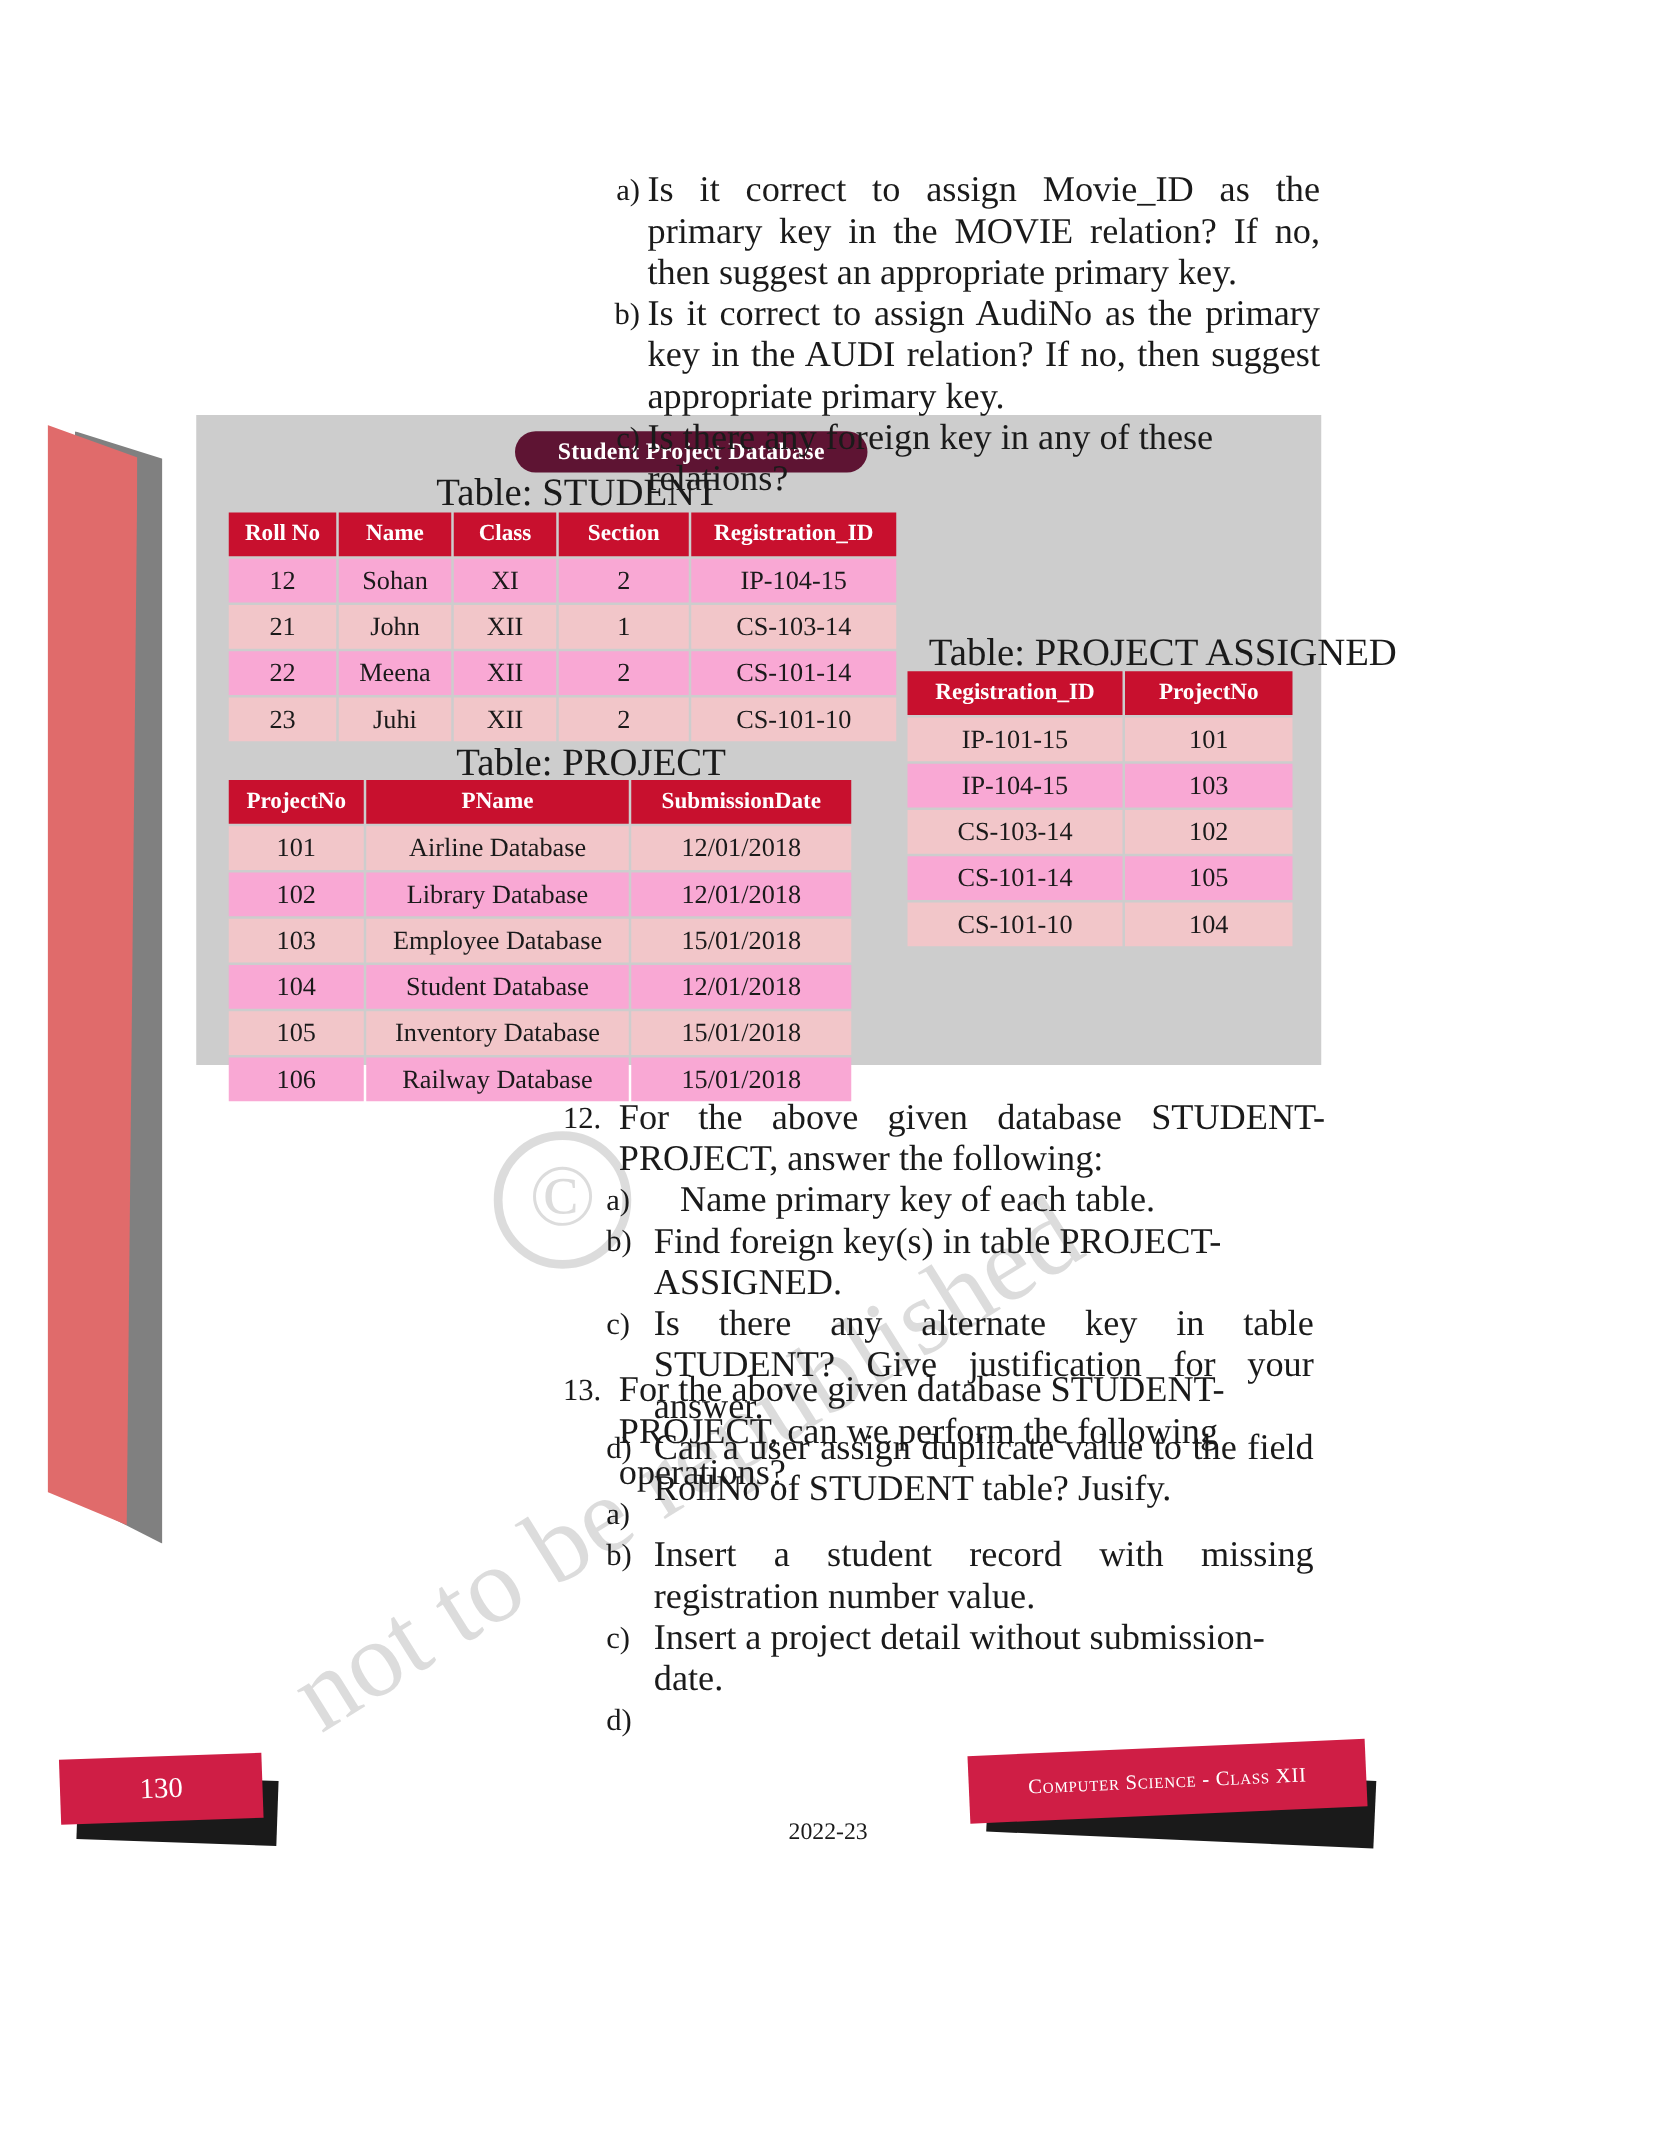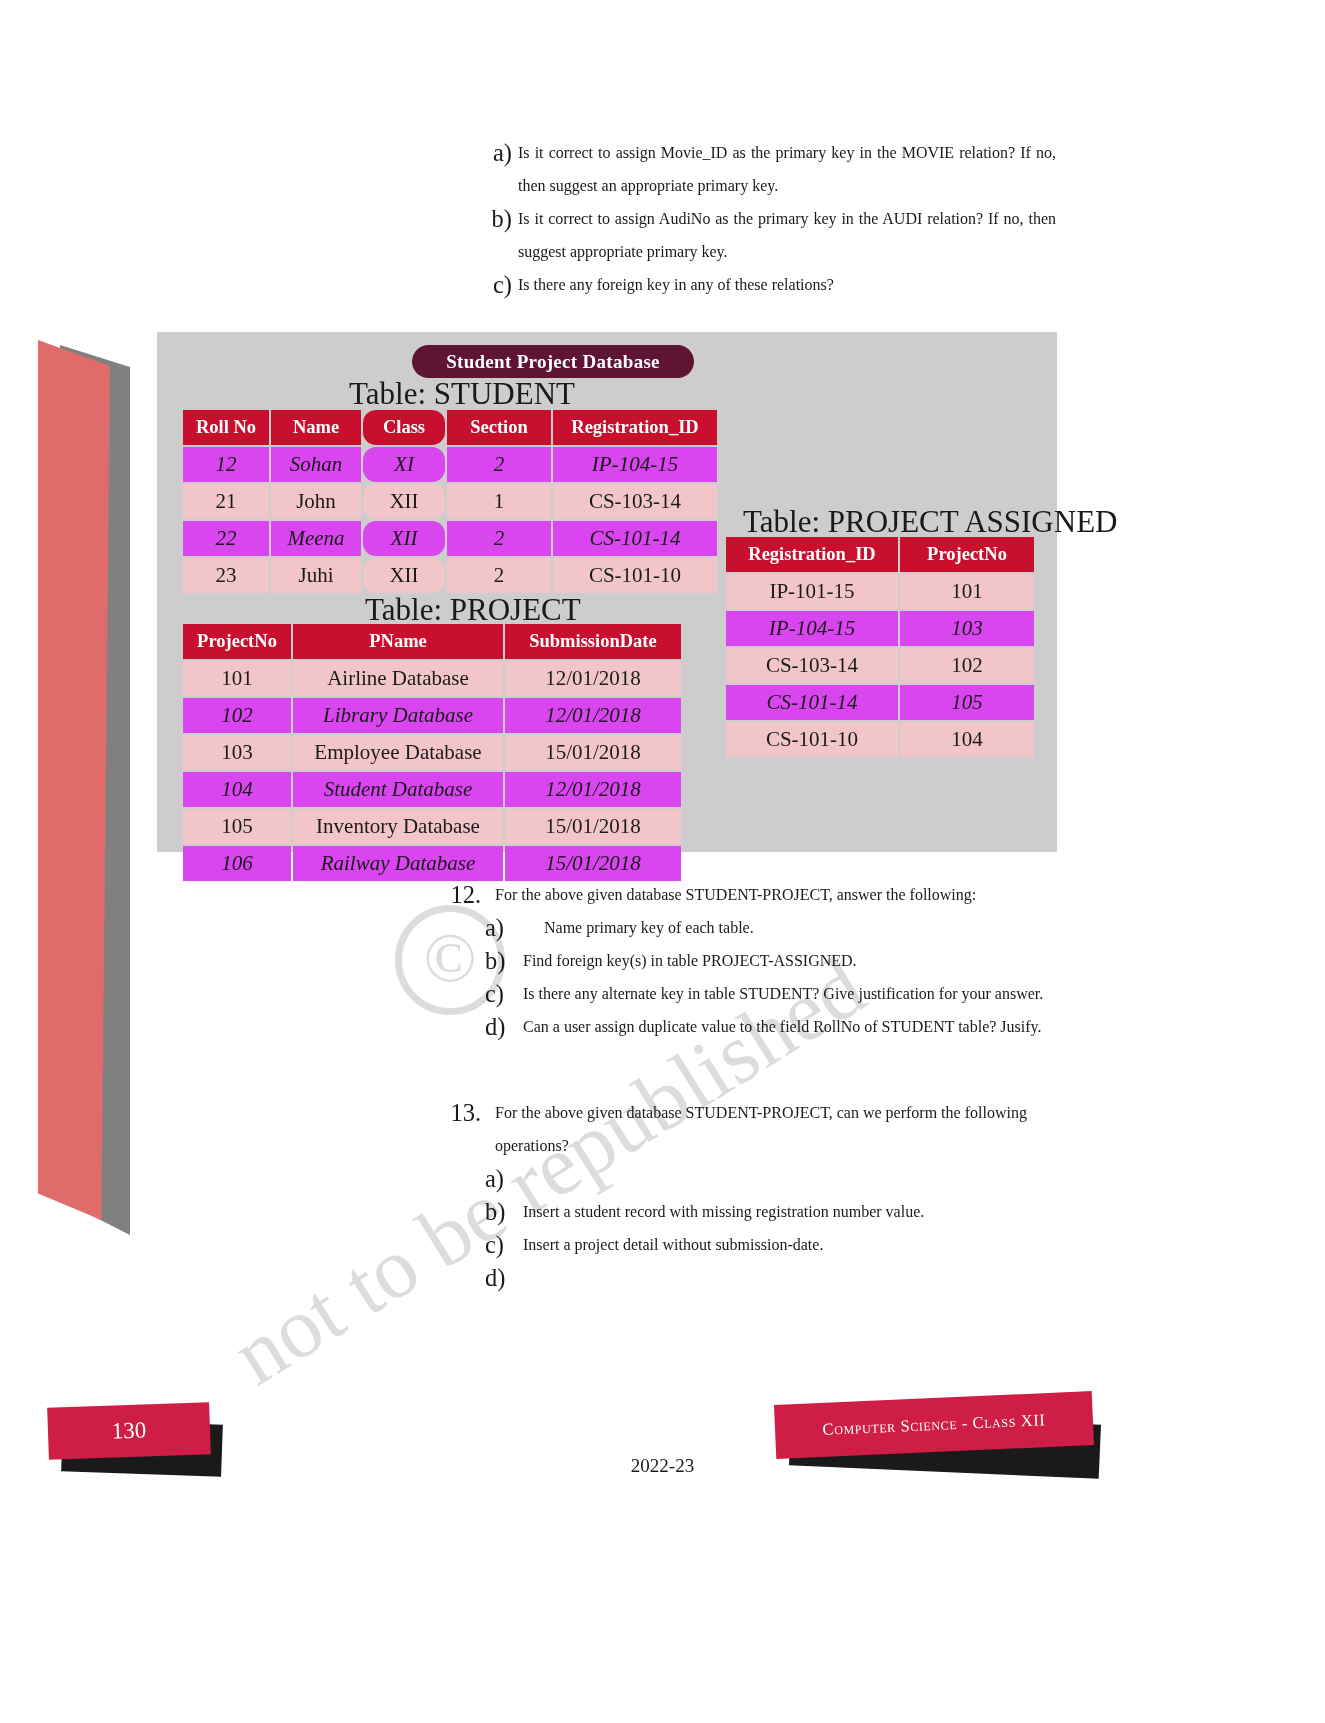--- a/index.html
+++ b/index.html
@@ -87,21 +87,21 @@
     display: flex;
     align-items: flex-start;
   }
   .qmark {
     flex: 0 0 auto;
     text-align: right;
     font-size: 24.5px;
     line-height: 33px;
   }
   .qtext {
-    font-size: 16px;
+    font-size: 29px;
     line-height: 33px;
     text-align: justify;
     text-align-last: left;
   }
   .qnum {
     flex: 0 0 46px;
     text-align: right;
     font-size: 24.5px;
     line-height: 33px;
     padding-right: 14px;
@@ -163,27 +163,27 @@
     white-space: nowrap;
   }
   table.dbt td {
     font-size: 21px;
     padding: 5px 6px;
     text-align: center;
     color: #1a1a1a;
     white-space: nowrap;
   }
   table.dbt tr.odd td { background: #f2c6c9; }
-  table.dbt tr.even td { background: #d946ef; font-style: italic; }
+  table.dbt tr.even td { background: #f9a8d4; }
 
   
   #t-student { left: 24px; top: 76px; }
   #t-student th:nth-child(1), #t-student td:nth-child(1) { width: 74px; }
   #t-student th:nth-child(2), #t-student td:nth-child(2) { width: 78px; }
-  #t-student th:nth-child(3), #t-student td:nth-child(3) { width: 70px; border-radius: 13px; }
+  #t-student th:nth-child(3), #t-student td:nth-child(3) { width: 70px; }
   #t-student th:nth-child(4), #t-student td:nth-child(4) { width: 92px; }
   #t-student th:nth-child(5), #t-student td:nth-child(5) { width: 152px; }
 
   
   #t-project { left: 24px; top: 290px; }
   #t-project th:nth-child(1), #t-project td:nth-child(1) { width: 96px; }
   #t-project th:nth-child(2), #t-project td:nth-child(2) { width: 198px; }
   #t-project th:nth-child(3), #t-project td:nth-child(3) { width: 164px; }
 
   

